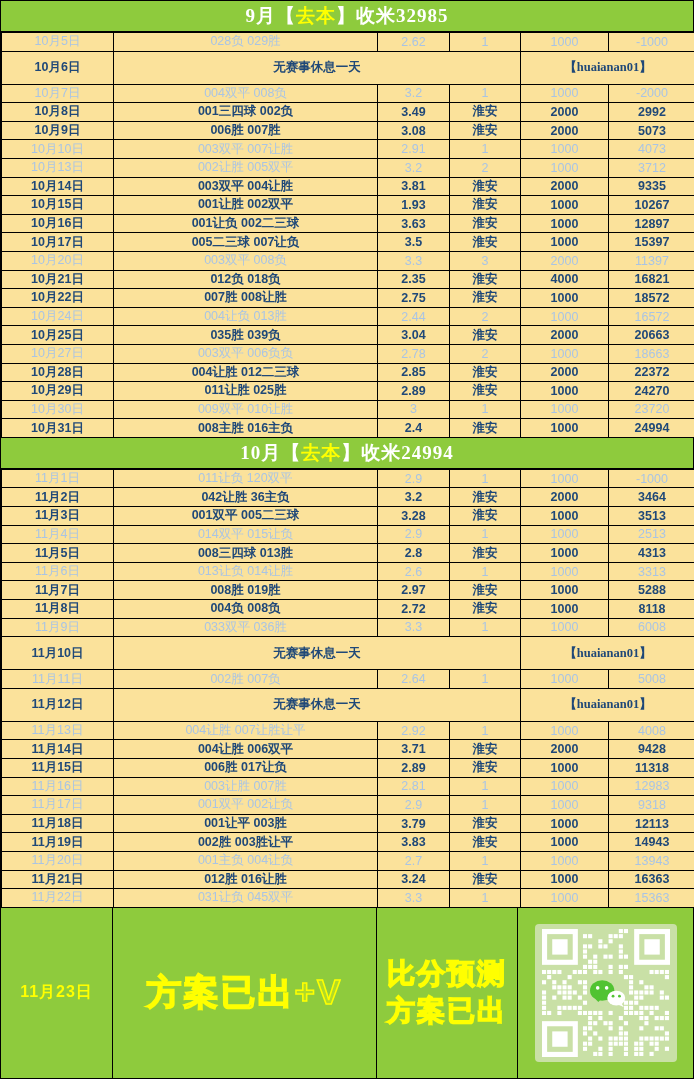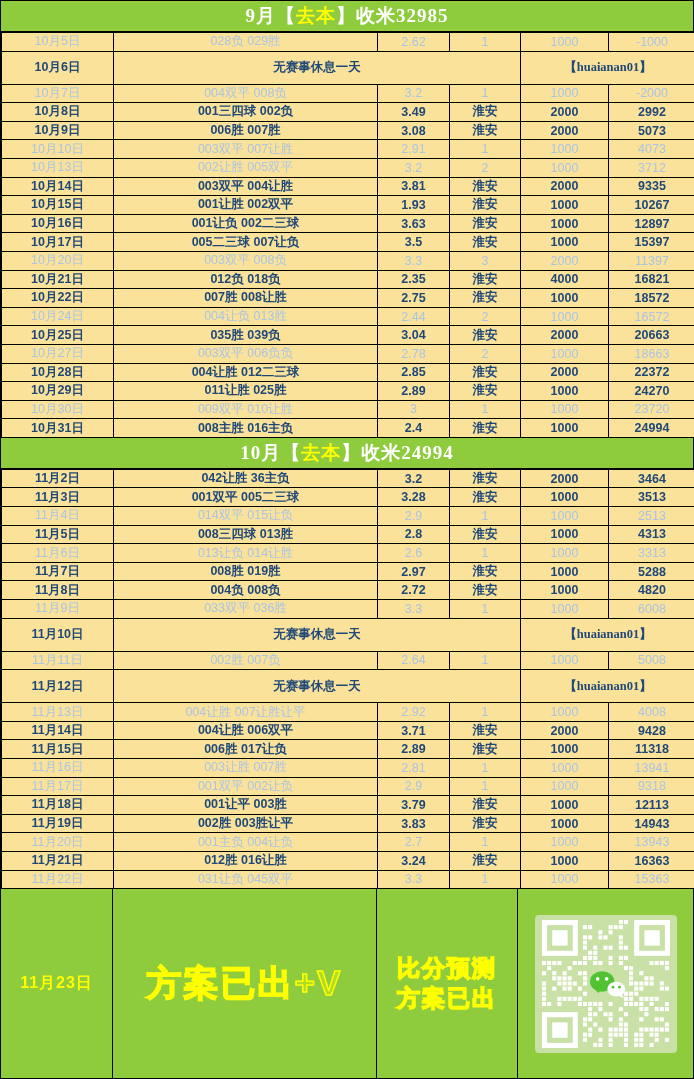--- a/index.html
+++ b/index.html
@@ -67,21 +67,21 @@
     font-family:Liberation Sans, sans-serif;
     font-size:16px;font-weight:700;letter-spacing:1px;
   }
   .hollow{
     color:rgba(255,255,0,0.30);
     -webkit-text-stroke:1.5px var(--yellow);
     font-weight:800;
     letter-spacing:2px;
   }
   .f-promo{font-size:35px;}
-  .f-predict{flex-direction:column;line-height:1.3;font-size:23px;}
+  .f-predict{flex-direction:column;line-height:1.3;font-size:28px;}
   .qr-card{
     width:142px;height:138px;
     background:var(--qrcard);
     border-radius:4px;
     display:flex;align-items:center;justify-content:center;
     padding:5px;
   }
   .qr-card svg{width:100%;height:100%;}
 </style>
 </head>
@@ -282,20 +282,28 @@
   <table class="bet-table">
     <colgroup>
       <col style="width:112px">
         <col style="width:264px">
         <col style="width:72px">
       <col style="width:71px">
         <col style="width:88px">
         <col style="width:87px">
     </colgroup>
     <tbody id="tbody-1">
+        <tr class="normal loss">
+          <td>11月1日</td>
+          <td>011让负 120双平</td>
+          <td>2.9</td>
+          <td>1</td>
+          <td>1000</td>
+          <td>-1000</td>
+        </tr>
         <tr class="normal win">
           <td>11月2日</td>
           <td>042让胜 36主负</td>
           <td>3.2</td>
           <td>淮安</td>
           <td>2000</td>
           <td>3464</td>
         </tr>
         <tr class="normal win">
           <td>11月3日</td>
@@ -336,21 +344,21 @@
           <td>淮安</td>
           <td>1000</td>
           <td>5288</td>
         </tr>
         <tr class="normal win">
           <td>11月8日</td>
           <td>004负 008负</td>
           <td>2.72</td>
           <td>淮安</td>
           <td>1000</td>
-          <td>4820</td>
+          <td>8118</td>
         </tr>
         <tr class="normal loss">
           <td>11月9日</td>
           <td>033双平 036胜</td>
           <td>3.3</td>
           <td>1</td>
           <td>1000</td>
           <td>6008</td>
         </tr>
         <tr class="tall win">
@@ -394,21 +402,21 @@
           <td>淮安</td>
           <td>1000</td>
           <td>11318</td>
         </tr>
         <tr class="normal loss">
           <td>11月16日</td>
           <td>003让胜 007胜</td>
           <td>2.81</td>
           <td>1</td>
           <td>1000</td>
-          <td>13941</td>
+          <td>12983</td>
         </tr>
         <tr class="normal loss">
           <td>11月17日</td>
           <td>001双平 002让负</td>
           <td>2.9</td>
           <td>1</td>
           <td>1000</td>
           <td>9318</td>
         </tr>
         <tr class="normal win">

